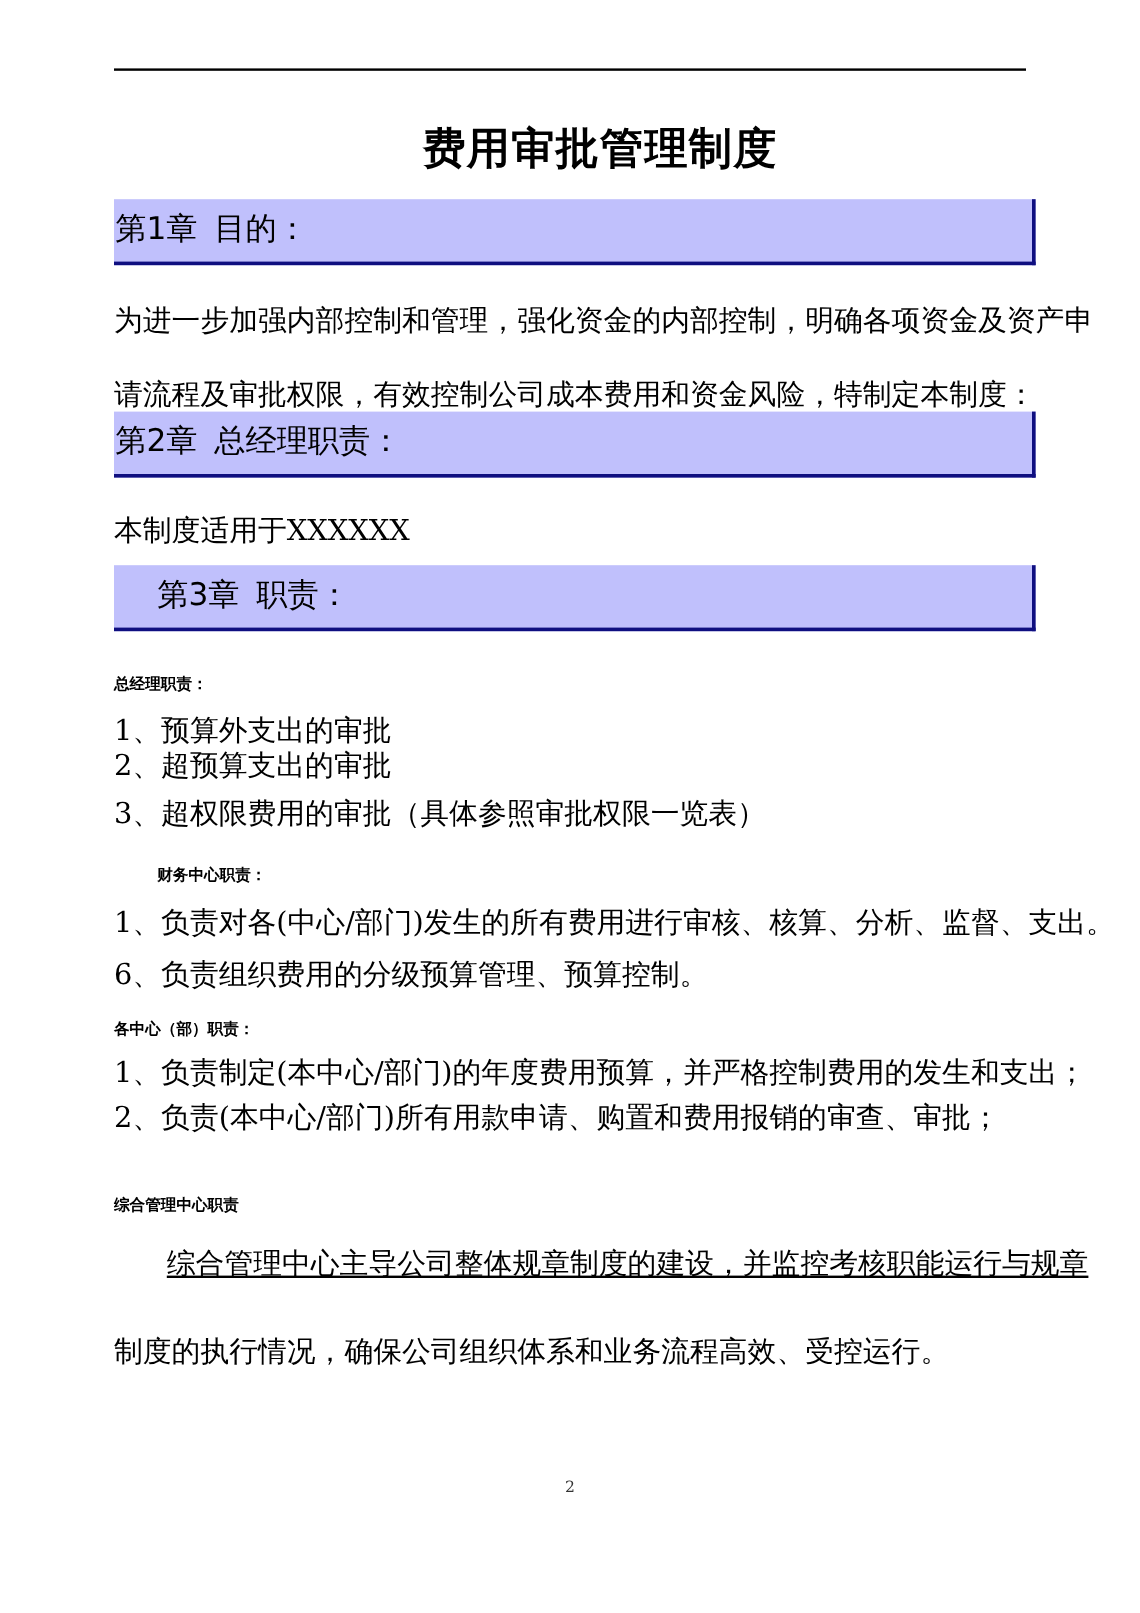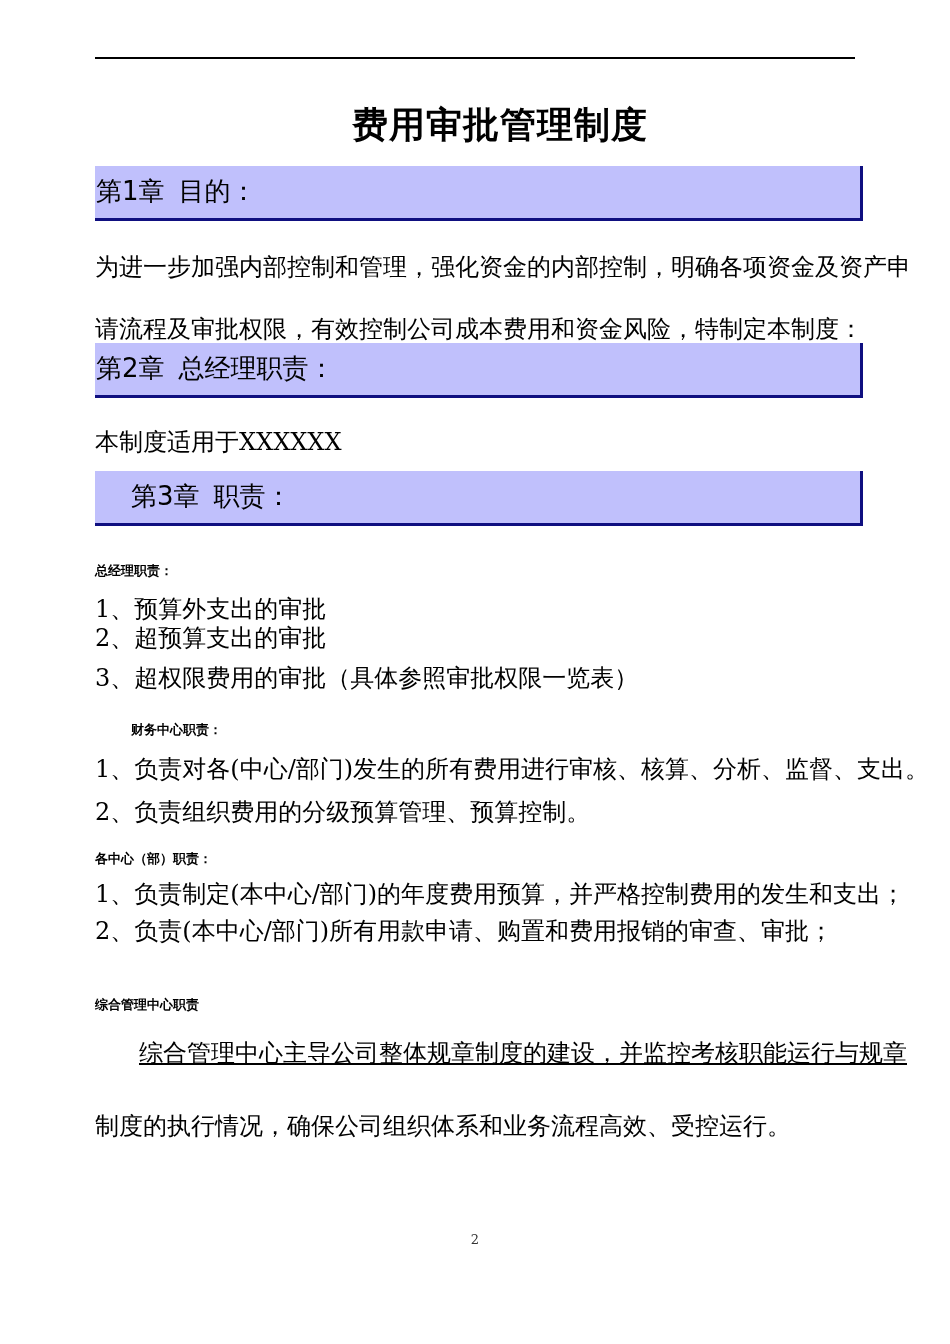--- a/index.html
+++ b/index.html
@@ -58,21 +58,21 @@
   <span class="num">第3章</span><span>职责：</span>
 </div>
 
 <div class="bold-label" style="top:557px;">总经理职责：</div>
 <p class="para" style="top:595px;">1、预算外支出的审批</p>
 <p class="para" style="top:624px;">2、超预算支出的审批</p>
 <p class="para" style="top:664px;">3、超权限费用的审批（具体参照审批权限一览表）</p>
 
 <div class="bold-label" style="top:716px;margin-left:36px;">财务中心职责：</div>
 <p class="para" style="top:755px;">1、负责对各(中心/部门)发生的所有费用进行审核、核算、分析、监督、支出。</p>
-<p class="para" style="top:798px;">2、负责组织费用的分级预算管理、预算控制。</p>
+<p class="para" style="top:798px;">6、负责组织费用的分级预算管理、预算控制。</p>
 
 <div class="bold-label" style="top:845px;">各中心（部）职责：</div>
 <p class="para" style="top:880px;">1、负责制定(本中心/部门)的年度费用预算，并严格控制费用的发生和支出；</p>
 <p class="para" style="top:917px;">2、负责(本中心/部门)所有用款申请、购置和费用报销的审查、审批；</p>
 
 <div class="bold-label" style="top:991px;text-align:center;">综合管理中心职责</div>
 <p class="para indent" style="top:1039px;text-decoration:underline;">综合管理中心主导公司整体规章制度的建设，并监控考核职能运行与规章</p>
 <p class="para" style="top:1112px;">制度的执行情况，确保公司组织体系和业务流程高效、受控运行。</p>
 
 <div class="page-number">2</div>

